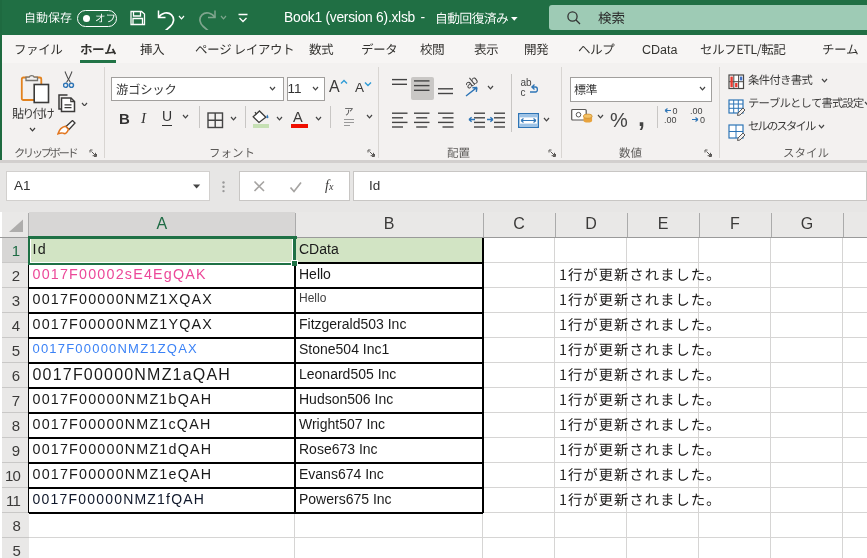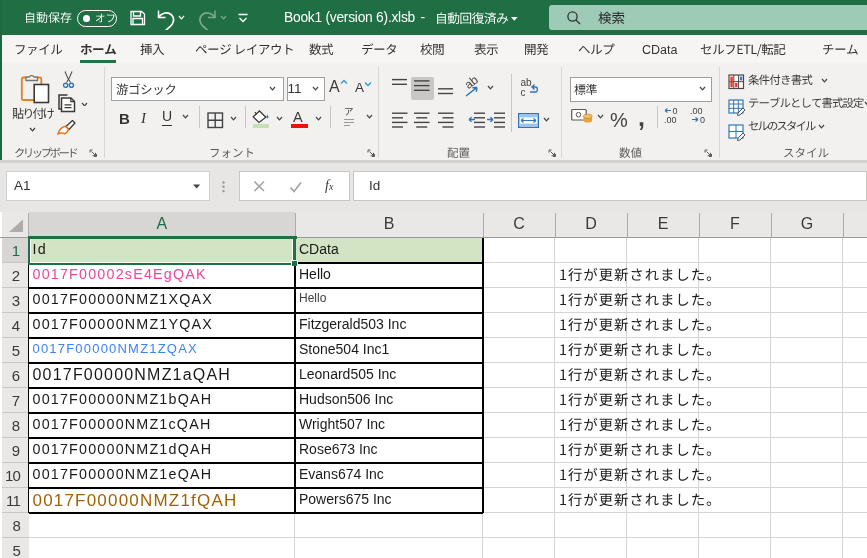--- a/index.html
+++ b/index.html
@@ -496,21 +496,21 @@
 <div class="t" style="left:32.5px;top:366px;font-size:16px;color:#1a1a1a;letter-spacing:1.2px">0017F00000NMZ1aQAH</div>
 <div class="t" style="left:299px;top:366.2px;font-size:14px;color:#1a1a1a">Leonard505 Inc</div>
 <div class="t" style="left:32.5px;top:391px;font-size:14.3px;color:#1a1a1a;letter-spacing:1.2px">0017F00000NMZ1bQAH</div>
 <div class="t" style="left:299px;top:391.2px;font-size:14px;color:#1a1a1a">Hudson506 Inc</div>
 <div class="t" style="left:32.5px;top:416px;font-size:14.3px;color:#1a1a1a;letter-spacing:1.2px">0017F00000NMZ1cQAH</div>
 <div class="t" style="left:299px;top:416.2px;font-size:14px;color:#1a1a1a">Wright507 Inc</div>
 <div class="t" style="left:32.5px;top:441px;font-size:14.3px;color:#1a1a1a;letter-spacing:1.2px">0017F00000NMZ1dQAH</div>
 <div class="t" style="left:299px;top:441.2px;font-size:14px;color:#1a1a1a">Rose673 Inc</div>
 <div class="t" style="left:32.5px;top:466px;font-size:14.3px;color:#1a1a1a;letter-spacing:1.2px">0017F00000NMZ1eQAH</div>
 <div class="t" style="left:299px;top:466.2px;font-size:14px;color:#1a1a1a">Evans674 Inc</div>
-<div class="t" style="left:32.5px;top:491px;font-size:17px;color:#a16207;letter-spacing:1.2px">0017F00000NMZ1fQAH</div>
+<div class="t" style="left:32.5px;top:491px;font-size:14px;color:#0f172a;letter-spacing:1.2px">0017F00000NMZ1fQAH</div>
 <div class="t" style="left:299px;top:491.2px;font-size:14px;color:#1a1a1a">Powers675 Inc</div>
 <svg style="position:absolute;left:0;top:0;width:0;height:0">
     <defs>
       <g id="jrow">
         <path d="M1.3 0V-1.1H3.6V-8.9H1.7V-9.8Q2.4 -9.9 3 -10.1Q3.5 -10.3 3.9 -10.5H4.9V-1.1H7V0Z M15.2 -11.2H22.3V-10.2H15.2ZM19.4 -6.9H20.5V-0.2Q20.5 0.3 20.4 0.5Q20.2 0.8 19.9 0.9Q19.5 1.1 18.8 1.1Q18.2 1.1 17.1 1.1Q17.1 0.9 17 0.6Q16.9 0.3 16.8 0Q17.3 0.1 17.8 0.1Q18.2 0.1 18.6 0.1Q18.9 0.1 19 0.1Q19.2 0.1 19.3 -0Q19.4 -0.1 19.4 -0.2ZM14.6 -7.2H22.7V-6.2H14.6ZM11.7 -6.1 12.7 -7.1 12.8 -7V1.2H11.7ZM13.4 -9 14.4 -8.6Q13.8 -7.7 13.1 -6.8Q12.4 -5.9 11.6 -5.1Q10.8 -4.3 10.1 -3.7Q10 -3.8 9.9 -4Q9.7 -4.2 9.6 -4.3Q9.4 -4.5 9.3 -4.6Q10.1 -5.2 10.8 -5.9Q11.5 -6.6 12.2 -7.4Q12.9 -8.2 13.4 -9ZM12.8 -12.1 13.8 -11.6Q13.4 -11 12.7 -10.4Q12.1 -9.7 11.4 -9.1Q10.7 -8.5 10.1 -8.1Q10 -8.2 9.9 -8.3Q9.8 -8.5 9.7 -8.7Q9.6 -8.8 9.5 -8.9Q10.1 -9.3 10.7 -9.9Q11.3 -10.4 11.9 -11Q12.4 -11.6 12.8 -12.1Z M30.4 -11.1Q30.4 -10.9 30.3 -10.7Q30.3 -10.5 30.2 -10.3Q30.2 -10 30.1 -9.6Q30 -9.2 29.9 -8.7Q29.9 -8.2 29.8 -7.7Q29.6 -7.1 29.4 -6.3Q29.2 -5.6 28.9 -4.7Q28.6 -3.8 28.3 -2.9Q27.9 -2 27.5 -1.2Q27.1 -0.3 26.6 0.5L25.4 0Q25.9 -0.6 26.4 -1.4Q26.8 -2.3 27.2 -3.1Q27.5 -4 27.8 -4.9Q28.1 -5.7 28.3 -6.5Q28.5 -7.2 28.6 -7.7Q28.8 -8.6 28.9 -9.5Q29.1 -10.5 29.1 -11.3ZM35.3 -9.5Q35.7 -9.1 36.1 -8.4Q36.4 -7.7 36.8 -7Q37.2 -6.3 37.5 -5.6Q37.8 -4.9 38 -4.4L36.9 -3.9Q36.7 -4.4 36.4 -5.1Q36.1 -5.8 35.8 -6.6Q35.4 -7.3 35.1 -7.9Q34.7 -8.6 34.3 -9ZM25.2 -8Q25.6 -8 25.9 -8Q26.2 -8 26.5 -8Q26.8 -8 27.3 -8Q27.9 -8.1 28.4 -8.1Q29 -8.2 29.6 -8.2Q30.2 -8.3 30.7 -8.3Q31.2 -8.4 31.5 -8.4Q32.1 -8.4 32.6 -8.1Q33.2 -7.9 33.5 -7.4Q33.8 -6.9 33.8 -5.9Q33.8 -5.1 33.7 -4.1Q33.6 -3.1 33.5 -2.2Q33.3 -1.3 33 -0.7Q32.7 -0 32.1 0.2Q31.6 0.5 30.9 0.5Q30.5 0.5 30 0.4Q29.5 0.3 29.2 0.3L29 -0.9Q29.3 -0.8 29.6 -0.8Q30 -0.7 30.3 -0.7Q30.6 -0.6 30.8 -0.6Q31.2 -0.6 31.5 -0.8Q31.8 -0.9 32 -1.4Q32.2 -1.9 32.4 -2.6Q32.6 -3.3 32.6 -4.2Q32.7 -5 32.7 -5.8Q32.7 -6.4 32.5 -6.8Q32.3 -7.1 32 -7.2Q31.6 -7.3 31.2 -7.3Q30.8 -7.3 30.2 -7.3Q29.6 -7.2 28.9 -7.2Q28.2 -7.1 27.6 -7Q27 -7 26.7 -6.9Q26.4 -6.9 26 -6.9Q25.6 -6.8 25.4 -6.8ZM35.5 -11.6Q35.7 -11.3 35.9 -11Q36.1 -10.6 36.3 -10.3Q36.5 -9.9 36.7 -9.6L35.9 -9.3Q35.8 -9.5 35.6 -9.9Q35.4 -10.3 35.1 -10.6Q34.9 -11 34.7 -11.3ZM37.1 -12.2Q37.3 -11.9 37.5 -11.5Q37.7 -11.2 37.9 -10.8Q38.2 -10.5 38.3 -10.2L37.5 -9.8Q37.3 -10.3 37 -10.9Q36.6 -11.4 36.3 -11.8Z M40.6 -11.3H53.1V-10.3H40.6ZM46.4 -10.9H47.5V-5.3Q47.5 -4.5 47.4 -3.7Q47.2 -2.9 46.9 -2.2Q46.5 -1.5 45.8 -0.8Q45 -0.2 43.9 0.3Q42.7 0.8 41 1.2Q40.9 1 40.8 0.9Q40.7 0.7 40.6 0.5Q40.5 0.3 40.3 0.2Q42 -0.1 43.1 -0.5Q44.2 -1 44.9 -1.5Q45.5 -2 45.8 -2.6Q46.2 -3.3 46.3 -3.9Q46.4 -4.6 46.4 -5.3ZM42.9 -5.9V-4.4H51.1V-5.9ZM42.9 -8.2V-6.8H51.1V-8.2ZM41.9 -9.1H52.2V-3.5H41.9ZM43.3 -3.4Q44 -2.4 44.9 -1.7Q45.9 -1 47.2 -0.7Q48.4 -0.3 50 -0.2Q51.6 -0 53.6 0Q53.4 0.2 53.3 0.5Q53.2 0.8 53.1 1.1Q51.1 1 49.5 0.8Q47.8 0.6 46.5 0.2Q45.1 -0.3 44.1 -1Q43.1 -1.8 42.4 -3Z M63.4 -7.2H68.8V-6.2H63.4ZM55.9 -10.5H62.2V-9.6H55.9ZM55.7 -4.9H62.3V-3.9H55.7ZM55.7 -7.3H62.4V-6.4H55.7ZM66.1 -6.8H67.2V1.1H66.1ZM58.6 -12H59.6V-10.1H58.6ZM58.6 -6.5H59.6V1.1H58.6ZM62.9 -10.9 64.2 -10.5Q64.2 -10.3 64 -10.3V-5.8Q64 -5 63.9 -4.1Q63.8 -3.2 63.6 -2.3Q63.3 -1.3 62.9 -0.4Q62.4 0.5 61.7 1.2Q61.6 1.1 61.5 0.9Q61.3 0.8 61.2 0.7Q61 0.5 60.9 0.5Q61.6 -0.2 62 -1Q62.4 -1.8 62.6 -2.6Q62.8 -3.4 62.9 -4.3Q62.9 -5.1 62.9 -5.9ZM67.7 -11.9 68.6 -11.1Q67.9 -10.8 67.1 -10.5Q66.2 -10.3 65.3 -10.1Q64.4 -9.9 63.5 -9.7Q63.5 -9.9 63.4 -10.1Q63.3 -10.4 63.2 -10.5Q64 -10.7 64.8 -10.9Q65.7 -11.1 66.5 -11.4Q67.2 -11.6 67.7 -11.9ZM59.5 -3.7Q59.7 -3.5 60 -3.3Q60.3 -3 60.7 -2.7Q61.1 -2.4 61.4 -2.1Q61.7 -1.9 61.9 -1.7L61.2 -0.9Q61.1 -1.1 60.8 -1.4Q60.5 -1.7 60.1 -2.1Q59.8 -2.4 59.4 -2.7Q59.1 -3 58.9 -3.2ZM56.8 -9.4 57.6 -9.6Q57.8 -9.1 58 -8.5Q58.2 -7.9 58.2 -7.5L57.3 -7.3Q57.3 -7.7 57.1 -8.3Q57 -8.9 56.8 -9.4ZM60.4 -9.6 61.4 -9.4Q61.2 -8.8 61 -8.3Q60.8 -7.7 60.6 -7.3L59.7 -7.5Q59.8 -7.8 60 -8.2Q60.1 -8.5 60.2 -8.9Q60.4 -9.3 60.4 -9.6ZM58.6 -4.4 59.3 -4.1Q59 -3.3 58.4 -2.5Q57.9 -1.7 57.3 -1Q56.7 -0.3 56.1 0.1Q56 -0.1 55.8 -0.3Q55.6 -0.5 55.4 -0.7Q56 -1 56.6 -1.7Q57.2 -2.3 57.7 -3Q58.2 -3.7 58.6 -4.4Z M77.9 -10.2Q77.8 -10.4 77.7 -10.7Q77.6 -11 77.5 -11.3L78.7 -11.5Q78.8 -11 78.9 -10.5Q79.1 -10 79.2 -9.4Q79.4 -8.9 79.6 -8.5Q79.9 -7.5 80.4 -6.6Q80.9 -5.7 81.4 -5Q81.5 -4.8 81.7 -4.6Q81.8 -4.5 82 -4.3L81.4 -3.5Q81.2 -3.5 80.7 -3.6Q80.3 -3.6 79.8 -3.7Q79.3 -3.7 78.8 -3.8Q78.3 -3.8 78 -3.9L78 -4.8Q78.4 -4.8 78.9 -4.7Q79.3 -4.7 79.8 -4.7Q80.2 -4.6 80.4 -4.6Q80.1 -5.1 79.8 -5.7Q79.4 -6.3 79.1 -6.9Q78.8 -7.6 78.5 -8.2Q78.3 -8.9 78.2 -9.4Q78 -9.8 77.9 -10.2ZM72.6 -9.1Q73.8 -8.9 75 -8.9Q76.1 -8.8 77.1 -8.8Q78.1 -8.9 78.9 -8.9Q79.5 -9 80.1 -9.1Q80.8 -9.2 81.4 -9.4Q82 -9.5 82.6 -9.7L82.7 -8.6Q82.2 -8.4 81.6 -8.3Q81 -8.2 80.4 -8.1Q79.8 -8 79.3 -7.9Q77.9 -7.8 76.2 -7.8Q74.6 -7.7 72.7 -7.9ZM74.8 -4.5Q74.5 -4 74.3 -3.5Q74.2 -3 74.2 -2.5Q74.2 -1.5 75.1 -1Q75.9 -0.5 77.5 -0.5Q78.6 -0.5 79.6 -0.6Q80.5 -0.7 81.2 -0.9L81.2 0.3Q80.5 0.4 79.6 0.5Q78.7 0.6 77.5 0.6Q76.1 0.6 75.1 0.3Q74.1 -0.1 73.6 -0.7Q73 -1.4 73 -2.4Q73 -2.9 73.2 -3.5Q73.4 -4.1 73.7 -4.7Z M99.7 -1.1Q99.1 -0.5 98.5 -0.2Q97.8 0.1 97.1 0.1Q96.3 0.1 95.9 -0.4Q95.5 -0.8 95.5 -1.7Q95.5 -2.3 95.5 -3Q95.6 -3.7 95.7 -4.5Q95.8 -5.2 95.9 -5.9Q96 -6.5 96 -7.1Q96 -7.7 95.7 -8Q95.4 -8.2 94.8 -8.2Q94.3 -8.2 93.7 -7.9Q93.1 -7.6 92.5 -7.2Q91.8 -6.7 91.2 -6Q90.6 -5.4 90.1 -4.8L90.1 -6.3Q90.4 -6.5 90.8 -6.9Q91.2 -7.3 91.7 -7.7Q92.3 -8.2 92.8 -8.5Q93.4 -8.9 94 -9.1Q94.6 -9.3 95.1 -9.3Q95.8 -9.3 96.2 -9.1Q96.7 -8.8 96.9 -8.4Q97.1 -7.9 97.1 -7.4Q97.1 -6.8 97 -6.1Q97 -5.5 96.9 -4.7Q96.7 -4 96.7 -3.3Q96.6 -2.6 96.6 -2Q96.6 -1.7 96.8 -1.4Q97 -1.1 97.3 -1.1Q97.9 -1.1 98.4 -1.4Q99 -1.8 99.5 -2.3ZM90 -7.9Q89.9 -7.9 89.5 -7.9Q89.2 -7.8 88.7 -7.8Q88.3 -7.7 87.8 -7.7Q87.4 -7.6 87 -7.5L86.8 -8.7Q87.1 -8.7 87.3 -8.7Q87.5 -8.7 87.8 -8.7Q88.1 -8.7 88.5 -8.8Q89 -8.8 89.4 -8.9Q89.9 -9 90.3 -9Q90.8 -9.1 91 -9.2L91.4 -8.7Q91.3 -8.5 91.1 -8.3Q91 -8 90.8 -7.8Q90.7 -7.5 90.6 -7.3L90.1 -5.4Q89.9 -5 89.5 -4.4Q89.1 -3.9 88.7 -3.3Q88.4 -2.8 88 -2.2Q87.6 -1.6 87.2 -1.1L86.5 -2.1Q86.8 -2.5 87.1 -2.9Q87.5 -3.4 87.9 -4Q88.3 -4.5 88.7 -5.1Q89.1 -5.6 89.4 -6.1Q89.7 -6.5 89.9 -6.8L89.9 -7.6ZM89.9 -10.3Q89.9 -10.6 89.9 -10.8Q89.9 -11.1 89.9 -11.4L91.2 -11.4Q91.2 -11.1 91.1 -10.5Q91 -9.8 90.9 -9Q90.8 -8.2 90.7 -7.3Q90.7 -6.3 90.6 -5.4Q90.6 -4.5 90.6 -3.8Q90.6 -3.1 90.6 -2.6Q90.6 -2 90.6 -1.5Q90.6 -1 90.6 -0.3Q90.7 -0.1 90.7 0.1Q90.7 0.3 90.7 0.5H89.5Q89.5 0.3 89.5 0.1Q89.5 -0.1 89.5 -0.3Q89.5 -1 89.5 -1.5Q89.5 -2.1 89.5 -2.6Q89.5 -3.2 89.5 -4Q89.5 -4.3 89.6 -4.8Q89.6 -5.4 89.6 -6.1Q89.7 -6.7 89.7 -7.4Q89.8 -8.1 89.8 -8.7Q89.9 -9.3 89.9 -9.8Q89.9 -10.2 89.9 -10.3Z M109.3 -11.4Q109.3 -11.2 109.2 -11Q109.2 -10.7 109.2 -10.4Q109.2 -10.2 109.2 -9.8Q109.2 -9.4 109.2 -8.8Q109.2 -8.3 109.2 -7.7Q109.2 -7.2 109.2 -6.7Q109.2 -6 109.2 -5.2Q109.2 -4.4 109.3 -3.7Q109.3 -2.9 109.4 -2.3Q109.4 -1.7 109.4 -1.3Q109.4 -0.8 109.2 -0.4Q108.9 0.1 108.4 0.4Q107.8 0.7 106.9 0.7Q105.3 0.7 104.5 0.1Q103.7 -0.4 103.7 -1.4Q103.7 -2.1 104.1 -2.6Q104.5 -3.1 105.2 -3.4Q106 -3.6 107 -3.6Q108.1 -3.6 109.1 -3.4Q110.1 -3.1 111 -2.7Q111.8 -2.3 112.4 -1.9Q113.1 -1.4 113.5 -1.1L112.8 -0.1Q112.3 -0.5 111.7 -1Q111.1 -1.4 110.3 -1.8Q109.6 -2.2 108.7 -2.5Q107.8 -2.7 106.8 -2.7Q105.8 -2.7 105.3 -2.4Q104.7 -2 104.7 -1.5Q104.7 -1.2 104.9 -0.9Q105.1 -0.7 105.6 -0.5Q106 -0.3 106.7 -0.3Q107.1 -0.3 107.5 -0.5Q107.8 -0.6 108 -0.8Q108.3 -1.1 108.3 -1.6Q108.3 -2 108.2 -2.7Q108.2 -3.3 108.2 -4.1Q108.2 -4.9 108.1 -5.6Q108.1 -6.3 108.1 -6.7Q108.1 -7.2 108.1 -7.7Q108.1 -8.2 108.1 -8.7Q108.1 -9.2 108.1 -9.7Q108.1 -10.2 108.1 -10.5Q108.1 -10.7 108.1 -11Q108.1 -11.3 108.1 -11.4ZM103.8 -9.8Q104.1 -9.8 104.6 -9.7Q105.1 -9.7 105.6 -9.6Q106.1 -9.6 106.6 -9.5Q107.1 -9.5 107.5 -9.5Q108.8 -9.5 110.3 -9.6Q111.7 -9.7 113.1 -9.9L113.1 -8.9Q112.3 -8.8 111.3 -8.7Q110.4 -8.6 109.4 -8.6Q108.4 -8.5 107.5 -8.5Q107 -8.5 106.3 -8.6Q105.6 -8.6 104.9 -8.7Q104.3 -8.7 103.8 -8.8ZM103.7 -6.8Q104.1 -6.7 104.6 -6.7Q105.1 -6.6 105.6 -6.6Q106.1 -6.6 106.5 -6.5Q107 -6.5 107.3 -6.5Q108.4 -6.5 109.4 -6.6Q110.3 -6.6 111.3 -6.7Q112.3 -6.8 113.2 -6.9L113.2 -5.9Q112.5 -5.8 111.7 -5.7Q111 -5.6 110.3 -5.6Q109.6 -5.6 108.9 -5.5Q108.1 -5.5 107.3 -5.5Q106.8 -5.5 106.2 -5.5Q105.6 -5.6 104.9 -5.6Q104.2 -5.7 103.7 -5.7Z M121.3 -11.2Q121.2 -10.8 121.2 -10.5Q121.2 -10.1 121.2 -9.7Q121.1 -9.1 121.1 -8.2Q121.1 -7.3 121 -6.3Q121 -5.4 121 -4.4Q121 -3.4 121 -2.6Q121 -1.8 121.3 -1.3Q121.6 -0.8 122.1 -0.6Q122.7 -0.4 123.3 -0.4Q124.3 -0.4 125.1 -0.7Q125.9 -0.9 126.5 -1.4Q127.1 -1.8 127.6 -2.3Q128.1 -2.9 128.5 -3.4L129.3 -2.4Q128.9 -1.9 128.4 -1.4Q127.9 -0.8 127.1 -0.3Q126.4 0.1 125.4 0.4Q124.5 0.7 123.3 0.7Q122.3 0.7 121.5 0.4Q120.7 0.1 120.3 -0.6Q119.8 -1.3 119.8 -2.5Q119.8 -3.1 119.8 -3.9Q119.8 -4.7 119.9 -5.5Q119.9 -6.3 119.9 -7.1Q119.9 -7.9 119.9 -8.6Q120 -9.3 120 -9.7Q120 -10.1 119.9 -10.5Q119.9 -10.9 119.8 -11.2Z M138.1 -11.3Q138 -11 138 -10.7Q137.9 -10.4 137.9 -10.1Q137.8 -9.6 137.6 -8.9Q137.5 -8.3 137.3 -7.5Q137.2 -6.8 137 -6.1Q136.8 -5.3 136.5 -4.4Q136.2 -3.5 135.9 -2.6Q135.6 -1.7 135.3 -0.9Q135 -0.1 134.7 0.5L133.5 0.1Q133.8 -0.5 134.1 -1.3Q134.5 -2 134.8 -2.9Q135.1 -3.8 135.4 -4.7Q135.7 -5.6 135.9 -6.3Q136 -6.8 136.1 -7.4Q136.3 -7.9 136.4 -8.5Q136.5 -9 136.6 -9.5Q136.7 -9.9 136.7 -10.2Q136.7 -10.5 136.8 -10.8Q136.8 -11.2 136.7 -11.4ZM134.9 -8.9Q135.7 -8.9 136.7 -9Q137.6 -9.1 138.6 -9.2Q139.5 -9.4 140.4 -9.6V-8.5Q139.5 -8.3 138.5 -8.1Q137.6 -8 136.6 -7.9Q135.7 -7.8 134.9 -7.8Q134.4 -7.8 134 -7.8Q133.6 -7.9 133.3 -7.9L133.2 -9Q133.7 -8.9 134.1 -8.9Q134.5 -8.9 134.9 -8.9ZM139.5 -6.9Q140 -7 140.7 -7Q141.4 -7 142.1 -7Q142.7 -7 143.4 -7Q144 -7 144.6 -6.9L144.6 -5.8Q144 -5.9 143.4 -5.9Q142.8 -6 142.1 -6Q141.5 -6 140.8 -6Q140.1 -5.9 139.5 -5.9ZM139.8 -3.4Q139.7 -3.1 139.6 -2.8Q139.6 -2.4 139.6 -2.1Q139.6 -1.9 139.7 -1.6Q139.8 -1.4 140 -1.2Q140.3 -1 140.8 -0.9Q141.2 -0.8 142 -0.8Q142.7 -0.8 143.4 -0.9Q144.1 -0.9 144.8 -1.1L144.8 0.1Q144.2 0.2 143.5 0.2Q142.8 0.3 142 0.3Q140.3 0.3 139.4 -0.3Q138.5 -0.8 138.5 -1.8Q138.5 -2.3 138.5 -2.7Q138.6 -3.1 138.7 -3.5Z M149.9 -3.5Q150.5 -3.5 151 -3.2Q151.5 -2.9 151.8 -2.4Q152.1 -1.9 152.1 -1.3Q152.1 -0.7 151.8 -0.2Q151.5 0.3 151 0.6Q150.5 0.9 149.9 0.9Q149.3 0.9 148.8 0.6Q148.3 0.3 148 -0.2Q147.7 -0.7 147.7 -1.3Q147.7 -1.9 148 -2.4Q148.3 -2.9 148.8 -3.2Q149.3 -3.5 149.9 -3.5ZM149.9 0.1Q150.5 0.1 150.9 -0.3Q151.4 -0.7 151.4 -1.3Q151.4 -1.7 151.2 -2Q151 -2.4 150.6 -2.6Q150.3 -2.8 149.9 -2.8Q149.5 -2.8 149.2 -2.6Q148.9 -2.4 148.6 -2Q148.4 -1.7 148.4 -1.3Q148.4 -0.9 148.6 -0.6Q148.9 -0.2 149.2 -0.1Q149.5 0.1 149.9 0.1Z" fill="#201F1E"></path>
       </g>
     </defs>
   </svg>
 <svg class="abs" style="left:558.5px;top:280px;overflow:visible" width="1" height="1">
     <use href="#jrow"></use>

